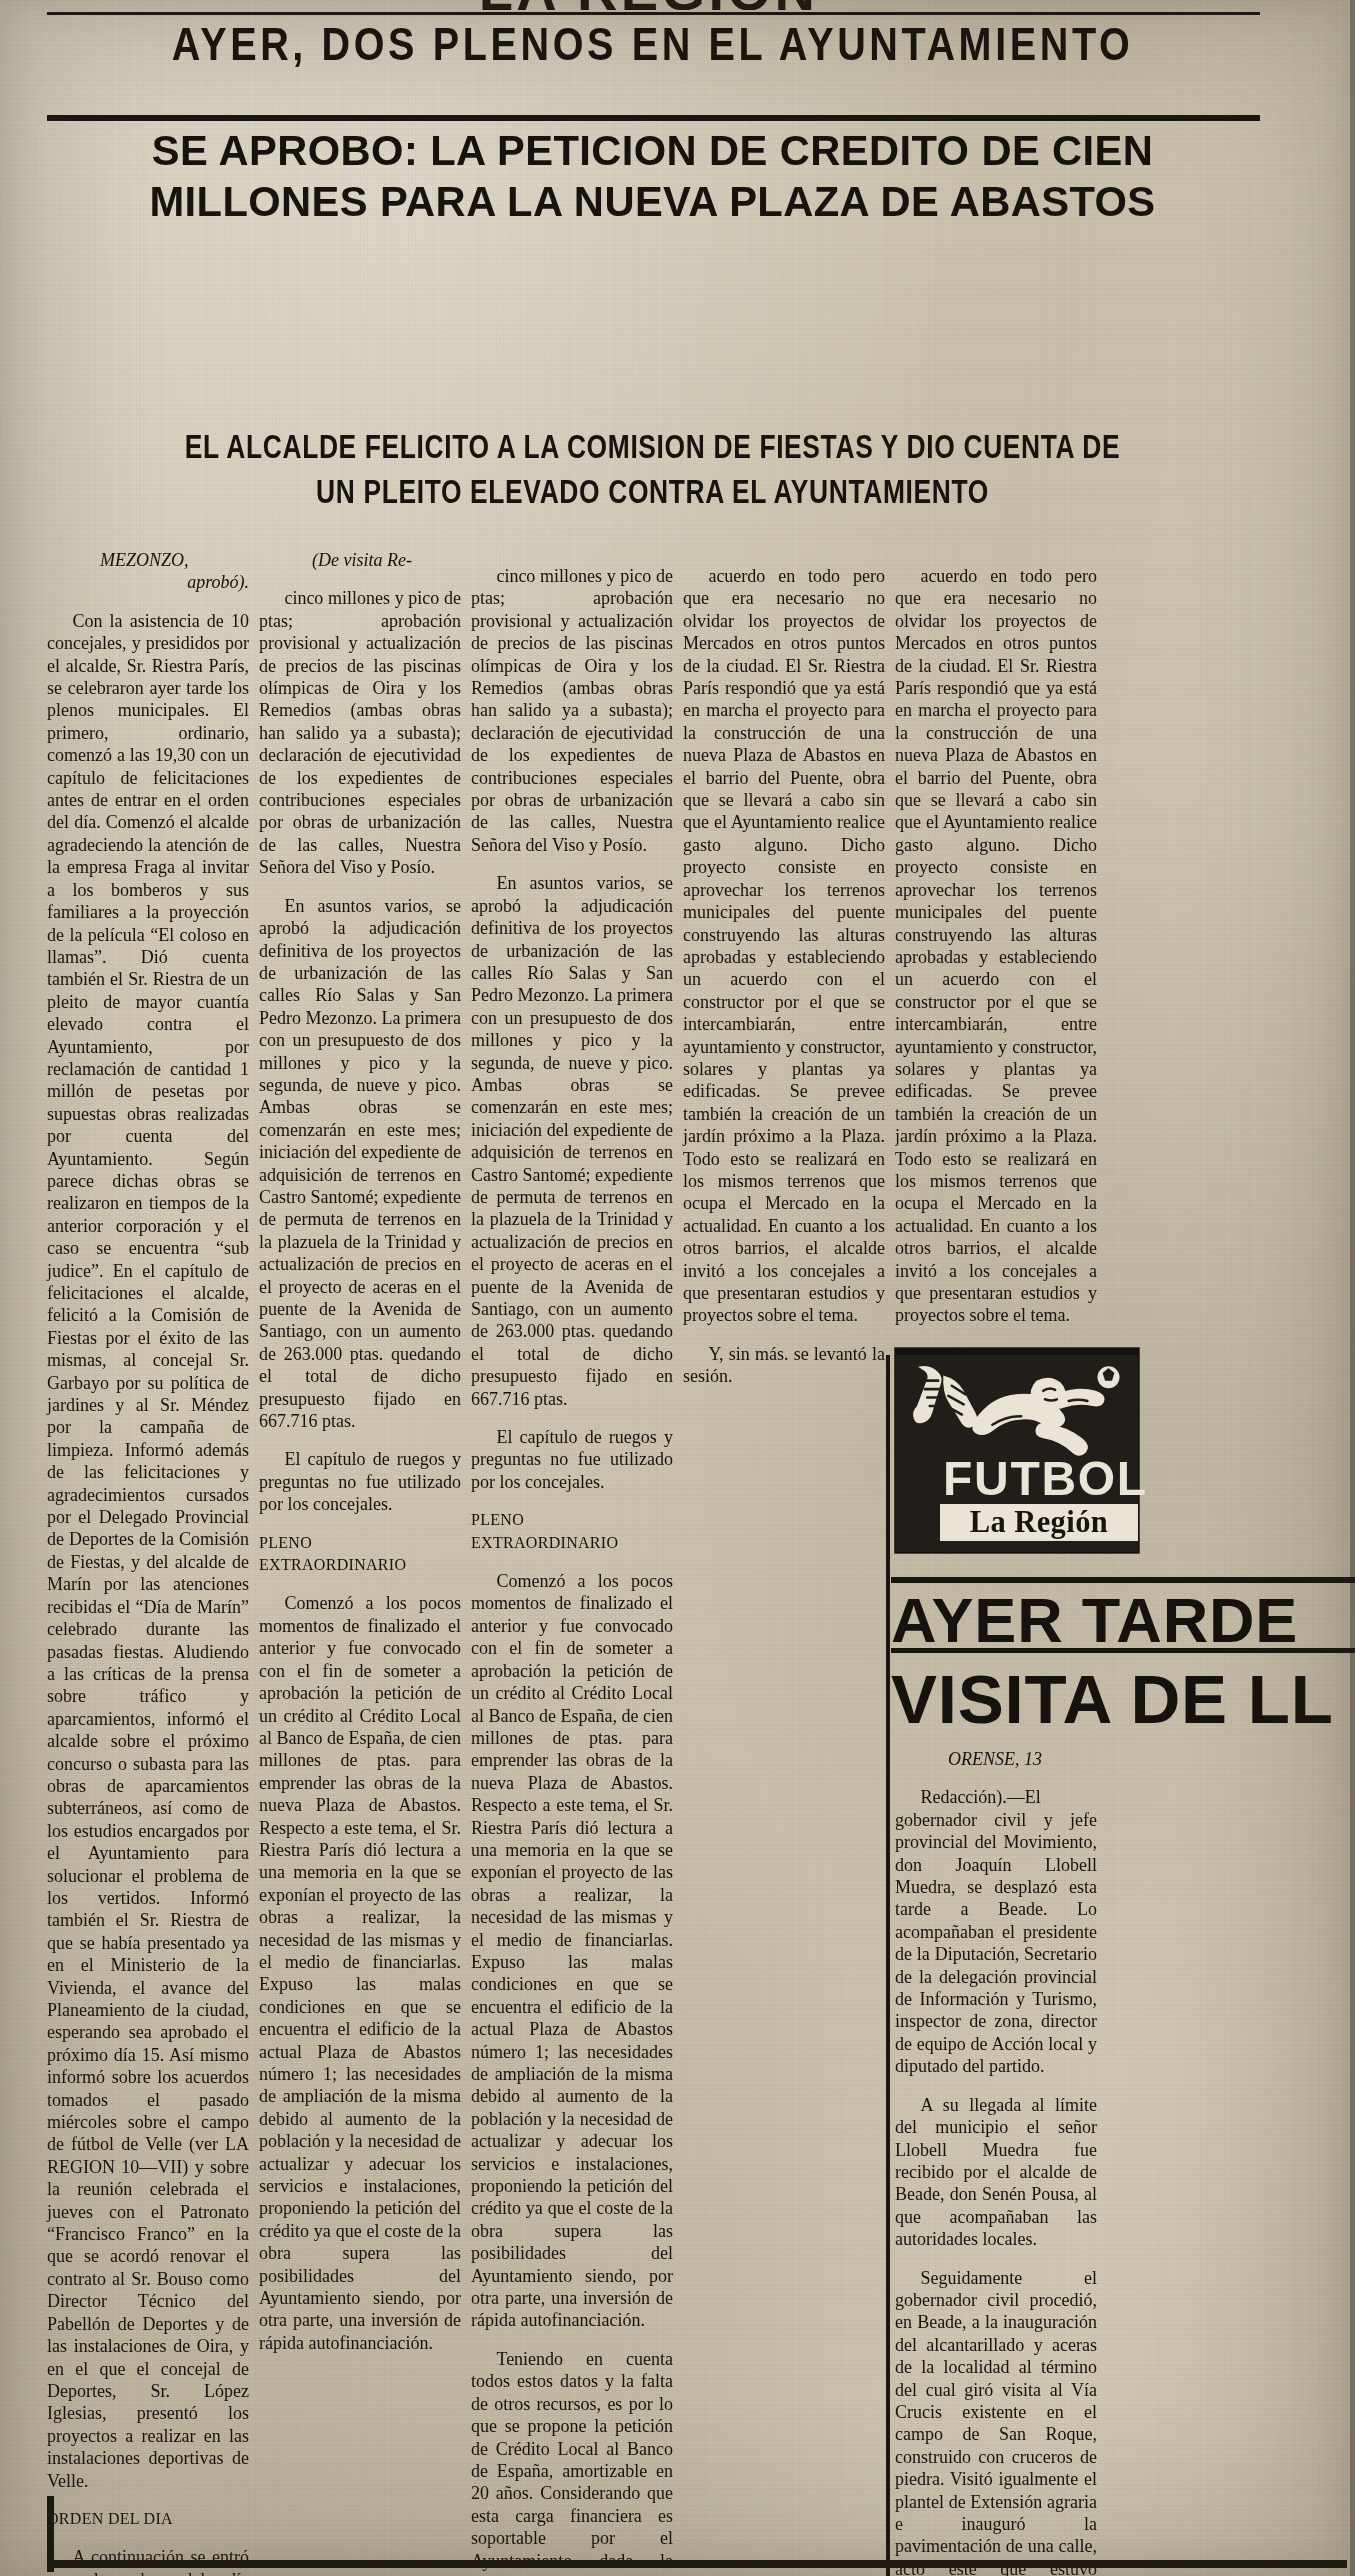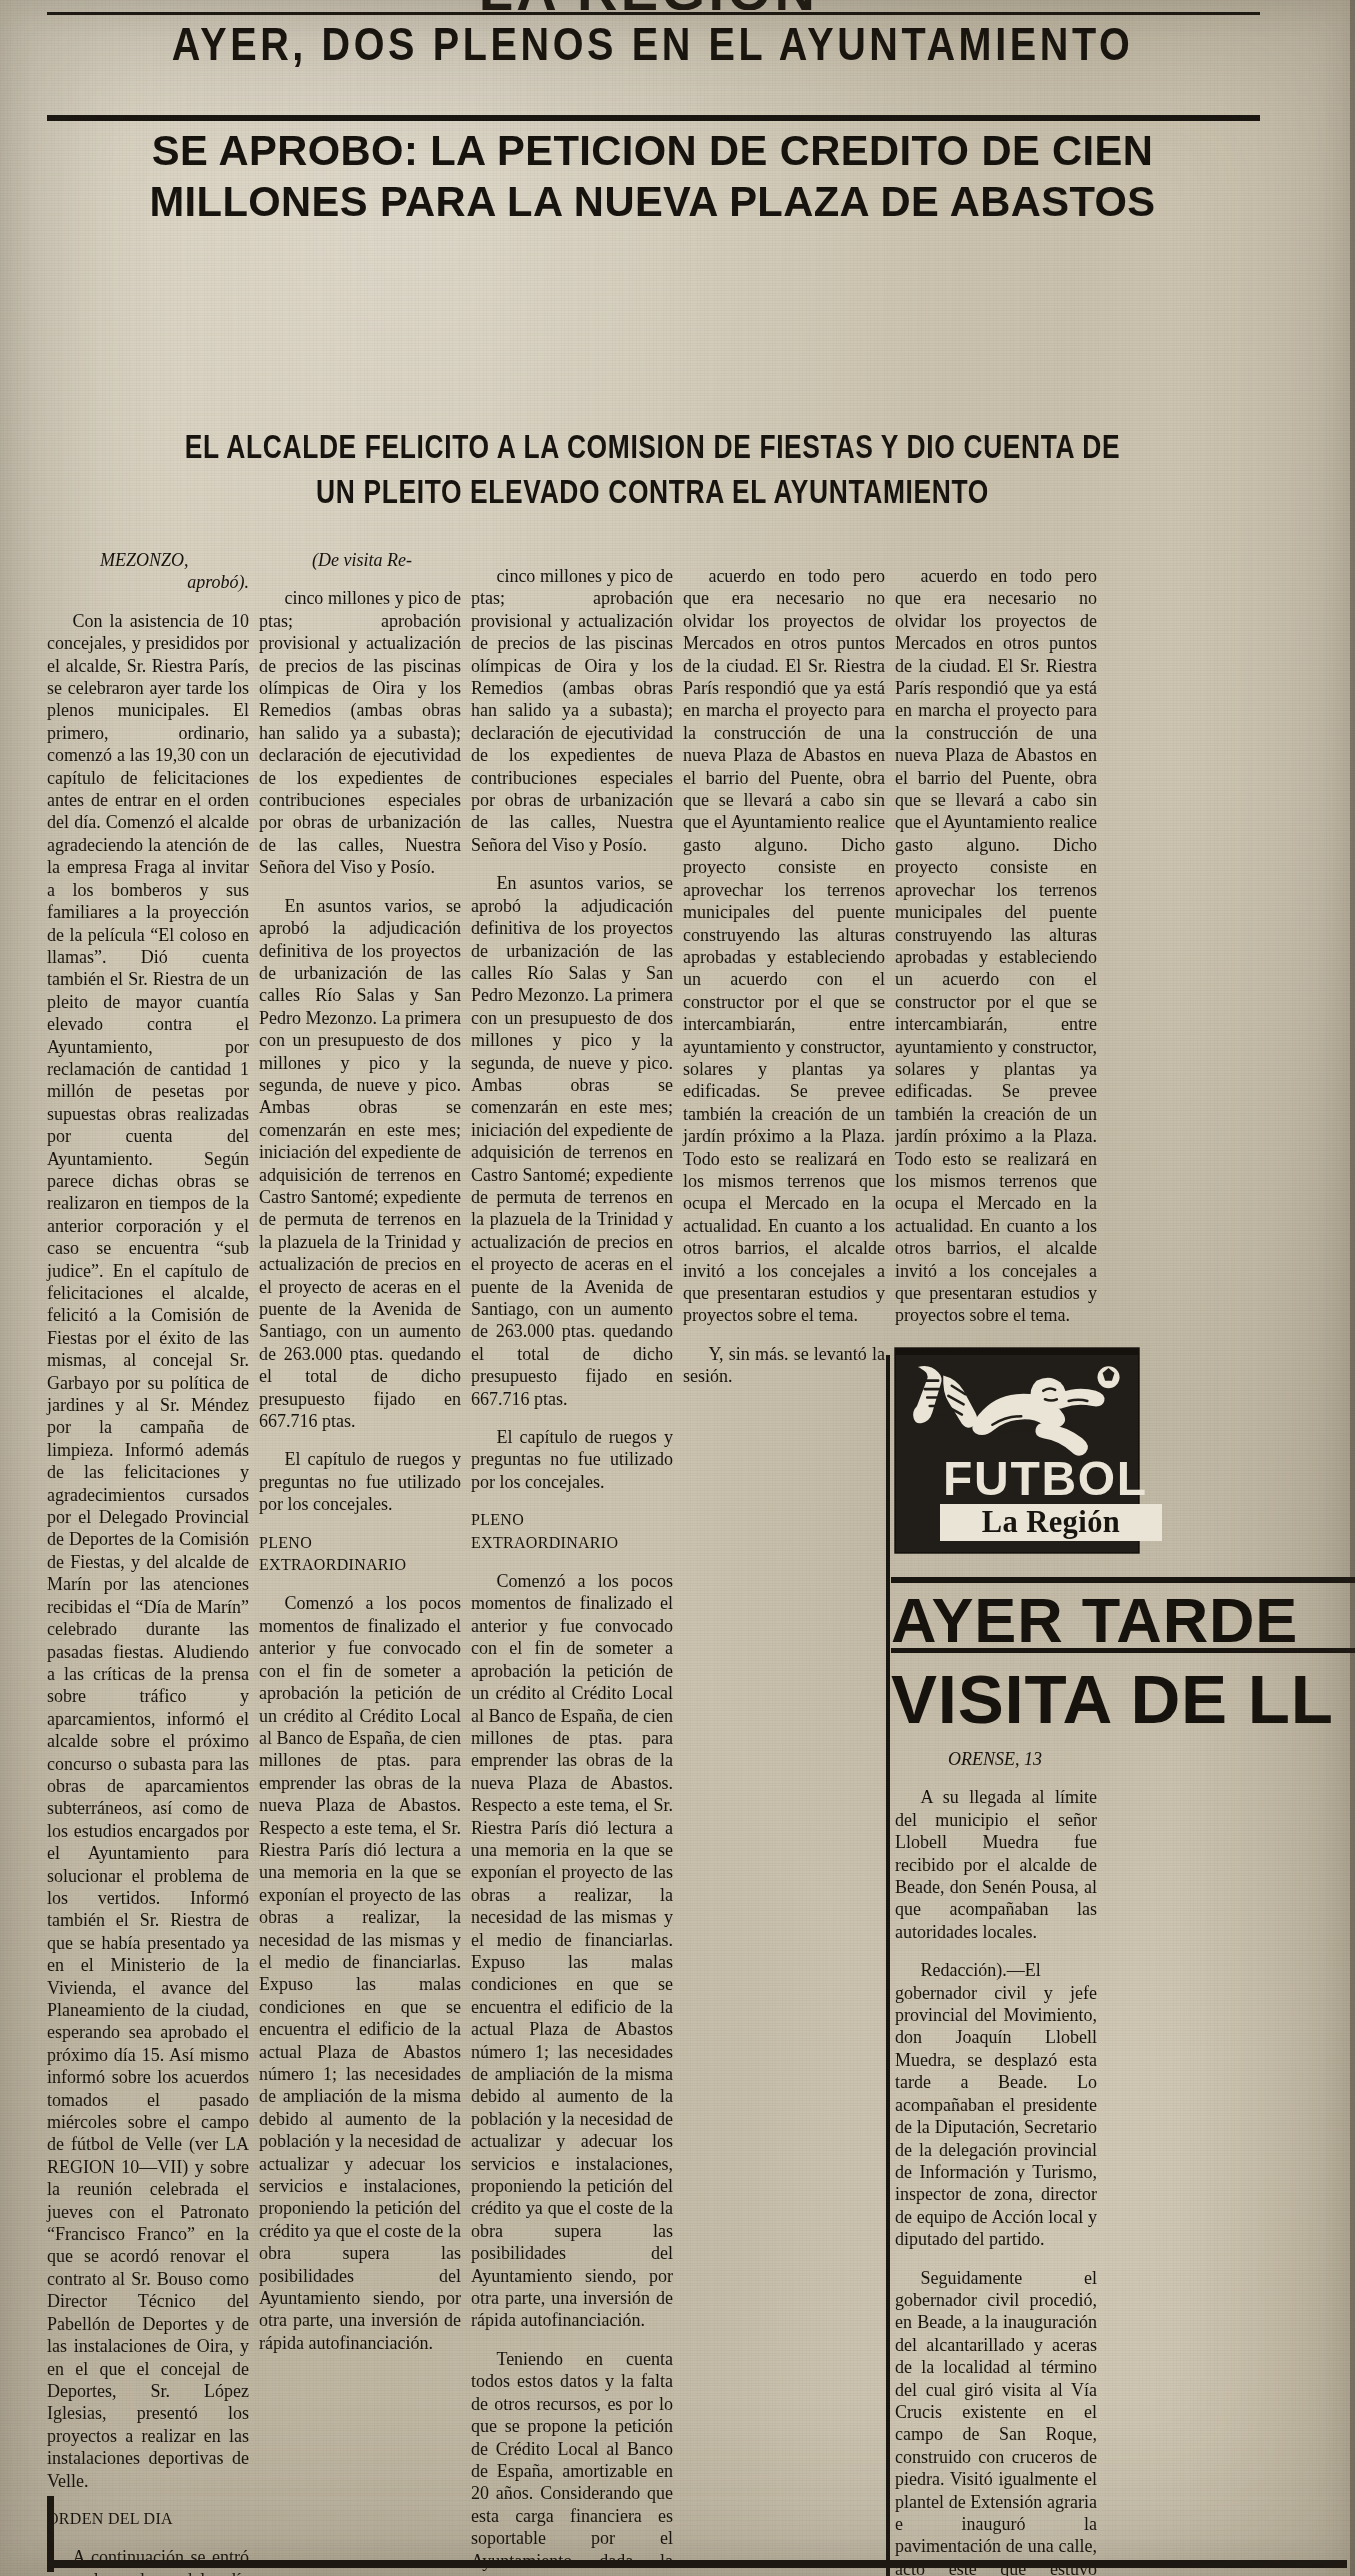--- a/index.html
+++ b/index.html
@@ -102,21 +102,21 @@
     border-top:6px solid #15120e;
     box-shadow:0 0 0 1.7px #15120e;
   }
   #ad .player{position:absolute; left:15.2px; top:6.8px; width:212px; height:100px;}
   #ad .futbol{
     position:absolute; left:47px; top:102px; width:190px;
     font-family:"Liberation Sans", sans-serif; font-weight:bold;
     font-size:48px; letter-spacing:1.7px; color:#e9e4d6; line-height:44px;
   }
   #ad .region{
-    position:absolute; left:44px; top:149px; width:222px; height:37px;
+    position:absolute; left:44px; top:149px; width:198px; height:37px;
     background:#e9e4d6; color:#18140f;
     font-family:"Liberation Serif", serif; font-weight:bold;
     font-size:30.5px; line-height:37px; text-align:center; letter-spacing:0.4px;
   }
 
   
   #art2head{position:absolute; left:891px; top:1586px; width:474px; overflow:hidden;}
   #art2head .h1{
     font-family:"Liberation Sans", sans-serif; font-weight:bold;
     font-size:63px; line-height:68px; letter-spacing:0.8px; color:#16120d;
@@ -218,22 +218,22 @@
   <div id="art2head">
     <div class="h1">AYER TARDE</div>
   </div>
   <div class="rule" style="left:891px;top:1648px;width:474px;height:5.1px;"></div>
   <div id="art2head2" style="position:absolute;left:891px;top:1659px;width:474px;overflow:hidden;">
     <div style="font-family:'Liberation Sans',sans-serif;font-weight:bold;font-size:69px;line-height:81px;letter-spacing:0.8px;color:#16120d;white-space:nowrap;">VISITA DE LL</div>
   </div>
 
   <div class="col" id="c6" style="left:895px;top:1748px;width:202px;height:828px;overflow:hidden;">
     <span class="dateline">ORENSE, 13</span>
+    <p>Redacción).—El gobernador civil y jefe provincial del Movimiento, don Joaquín Llobell Muedra, se desplazó esta tarde a Beade. Lo acompañaban el presidente de la Diputación, Secretario de la delegación provincial de Información y Turismo, inspector de zona, director de equipo de Acción local y diputado del partido.</p>
     <p>A su llegada al límite del municipio el señor Llobell Muedra fue recibido por el alcalde de Beade, don Senén Pousa, al que acompañaban las autoridades locales.</p>
-    <p>Redacción).—El gobernador civil y jefe provincial del Movimiento, don Joaquín Llobell Muedra, se desplazó esta tarde a Beade. Lo acompañaban el presidente de la Diputación, Secretario de la delegación provincial de Información y Turismo, inspector de zona, director de equipo de Acción local y diputado del partido.</p>
     <p>Seguidamente el gobernador civil procedió, en Beade, a la inauguración del alcantarillado y aceras de la localidad al término del cual giró visita al Vía Crucis existente en el campo de San Roque, construido con cruceros de piedra. Visitó igualmente el plantel de Extensión agraria e inauguró la pavimentación de una calle, acto éste que estuvo precedido del oportuno corte de cinta con los colores de la bandera nacional. Después, la primera autoridad provincial se trasladó a la Casa de la Juventud,</p>
   </div>
 
   <div class="rule" style="left:1350px;top:0px;width:5.1px;height:2576px;opacity:.35;"></div>
 
   <div class="rule" style="left:51px;top:2560px;width:1296px;height:7.6px;"></div>
   <div class="rule" style="left:47px;top:2496px;width:6.8px;height:76px;"></div>
 
 </div>
 <div id="vign"></div>

